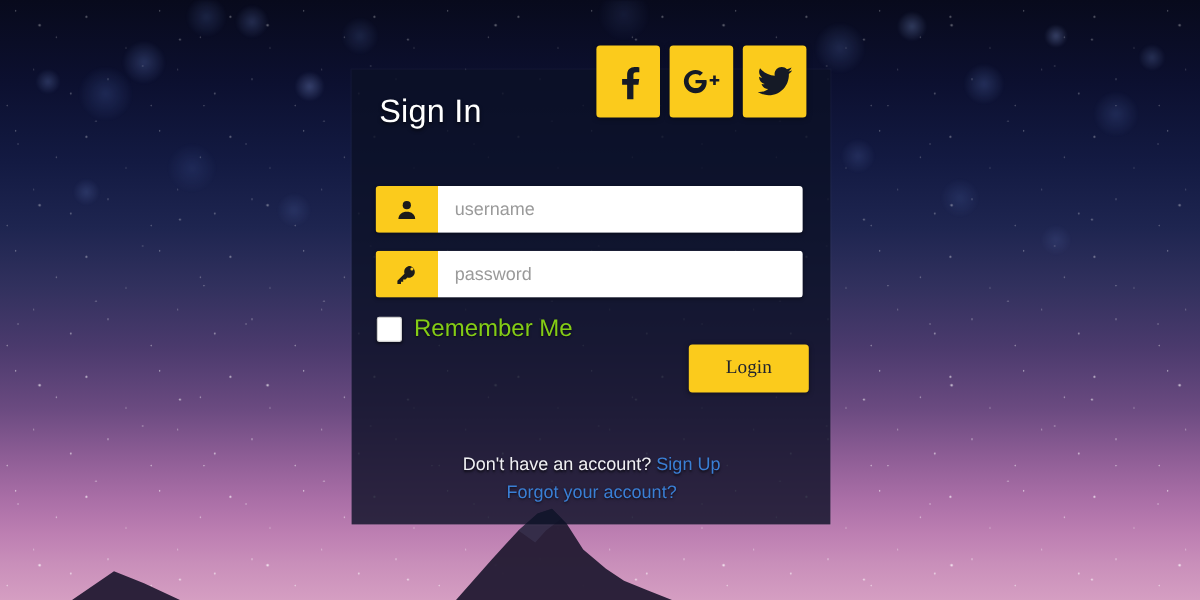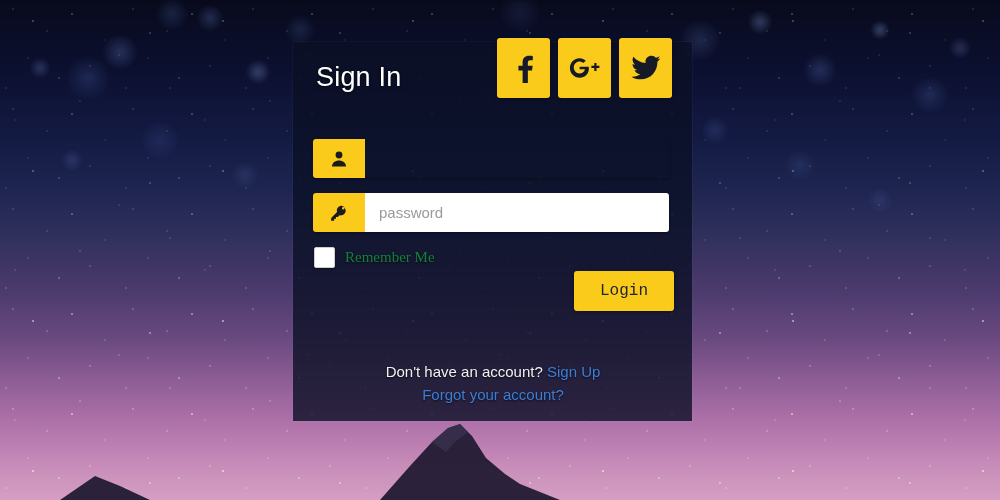--- a/index.html
+++ b/index.html
@@ -108,21 +108,21 @@
   .mountain {
     position: absolute;
     left: 0; bottom: 0;
     width: 1000px; height: 120px;
   }
 
   
   .panel {
     position: absolute;
     left: 293px;
-    top: 42px;
+    top: 58px;
     width: 399px;
     height: 379px;
     background: rgba(11, 16, 38, 0.80);
     box-shadow: 0 0 0 1px rgba(255,255,255,.03);
   }
 
   .panel-title {
     position: absolute;
     left: 23px;
     top: 20px;
@@ -204,37 +204,36 @@
   .checkbox {
     width: 19px;
     height: 19px;
     background: #ffffff;
     border: 1px solid #cfcfcf;
     border-radius: 2px;
     cursor: pointer;
     box-shadow: 0 1px 2px rgba(0,0,0,.4);
   }
   .remember-label {
-    color: #15803d;
-    font-size: 15px;
+    color: #84cc16;
+    font-size: 20px;
     text-shadow: 0 1px 2px rgba(0,0,0,.7);
     cursor: pointer;
-    font-family: Liberation Serif, serif;
   }
 
   
   .login-btn {
     position: absolute;
     left: 281px;
     top: 229px;
     width: 100px;
     height: 40px;
     background: #fbcb1c;
     color: #20242e;
-    font-family: Liberation Mono, monospace;
+    font-family: Liberation Serif, serif;
     font-size: 16px;
     border: none;
     border-radius: 3px;
     cursor: pointer;
     box-shadow: 0 1px 4px rgba(0,0,0,.4);
   }
 
   
   .footer {
     position: absolute;
@@ -277,20 +276,21 @@
 
     <div class="panel-title">Sign In</div>
 
     <div class="field user">
       <span class="field-icon">
         <svg width="20" height="20" viewBox="0 0 24 24" fill="#1b1b1b">
           <circle cx="12" cy="7.2" r="4.1"></circle>
           <path d="M3.6 21c0-4.6 3.8-7.3 8.4-7.3s8.4 2.7 8.4 7.3z"></path>
         </svg>
       </span>
+      <input class="field-input" type="text" placeholder="username" style="">
     </div>
 
     <div class="field pass">
       <span class="field-icon">
         <svg width="20" height="20" viewBox="0 0 24 24" fill="#1b1b1b">
           <path d="M15.2 3.2c-3.2 0-5.8 2.6-5.8 5.8 0 .7.1 1.3.3 1.9L2.6 17.9v3.3h3.6v-2.2h2.2v-2.2h2.2l2.1-2.1c.5.1 1 .2 1.5.2 3.2 0 5.8-2.6 5.8-5.8s-2.6-5.9-5.8-5.9zm1.9 4.6a1.5 1.5 0 1 1 0-3 1.5 1.5 0 0 1 0 3z"></path>
         </svg>
       </span>
       <input class="field-input" type="password" placeholder="password" style="">
     </div>

